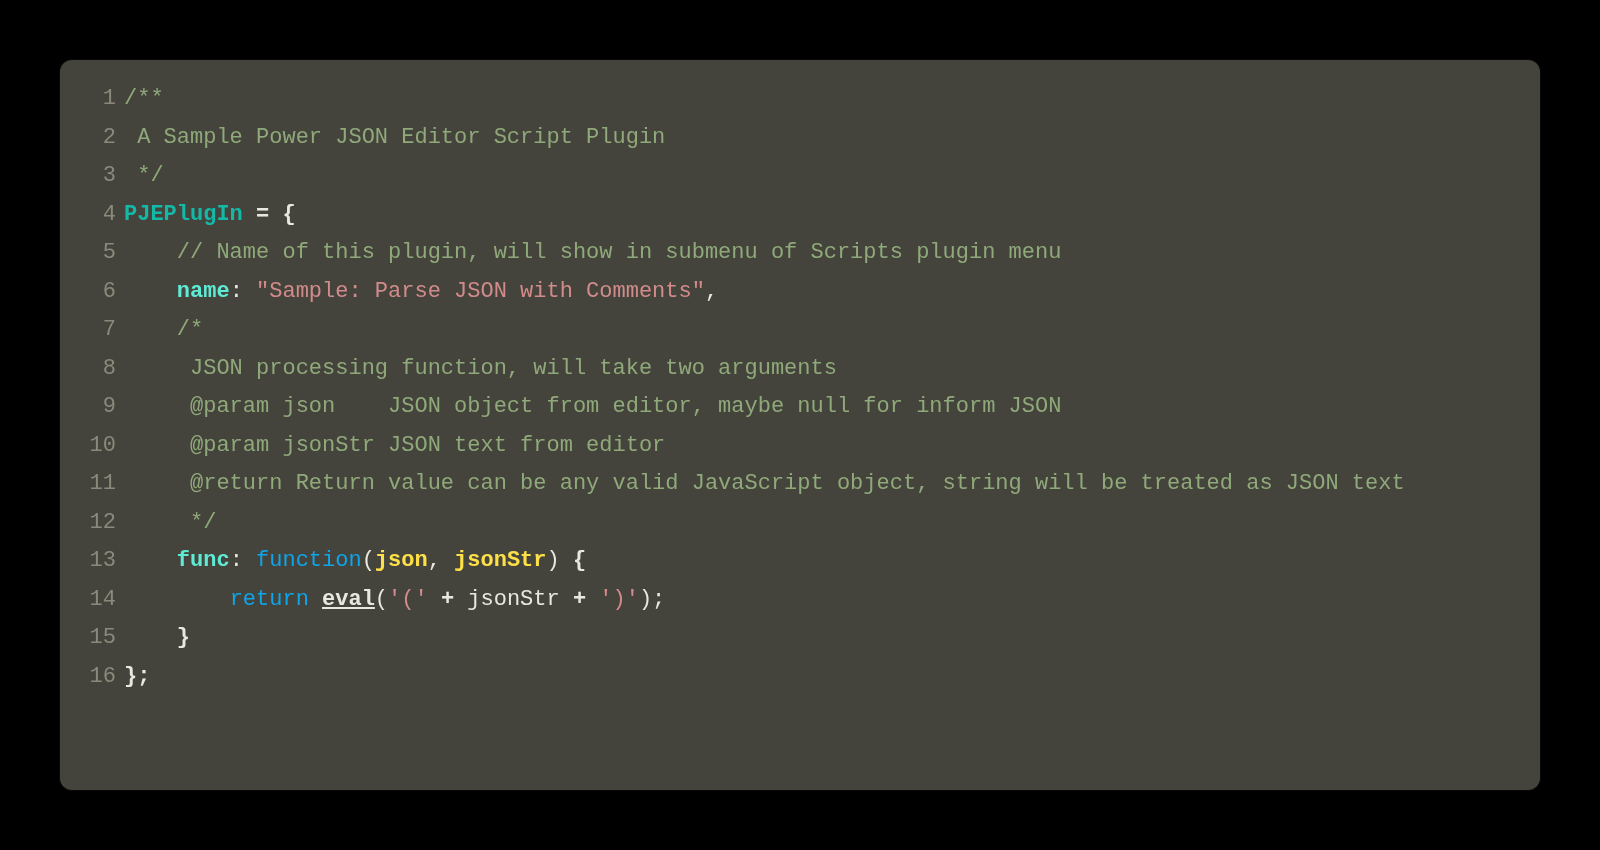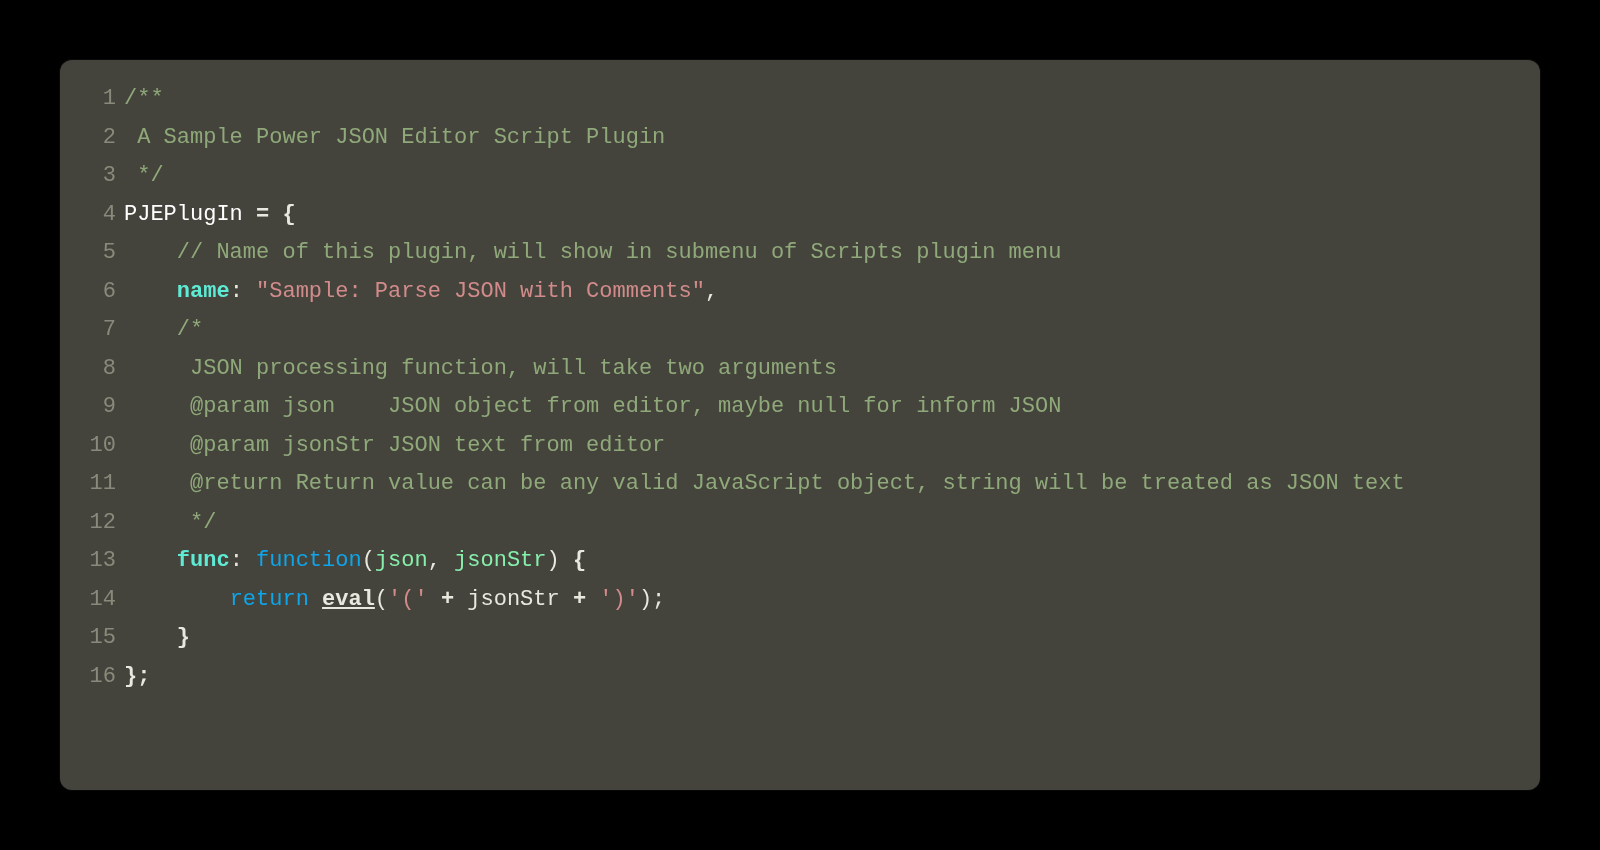--- a/index.html
+++ b/index.html
@@ -36,26 +36,26 @@
     user-select: none;
     padding-right: 6px;
   }
   .content {
     flex: 1;
     color: #e8e8df;
     padding-left: 2px;
   }
   .comment { color: #8fa97a; }
   .key     { color: #5eead4; font-weight: bold; }
-  .ident   { color: #ffffff; font-weight: normal; }
+  .ident   { color: #14b8a6; font-weight: bold; }
   .punc    { color: #e8e8df; font-weight: bold; }
   .string  { color: #d28b8b; }
   .kw      { color: #0ea5e9; font-weight: normal; }
   .fn      { color: #e8e8df; font-weight: bold; text-decoration: underline; }
-  .param   { color: #86efac; }
+  .param   { color: #fde047; font-weight: bold; }
   .plain   { color: #e8e8df; }
   .op      { color: #e8e8df; font-weight: bold; }
 </style>
 </head>
 <body>
 
 <div class="editor">
   <div class="code" id="code-block"><div class="line"><span class="lineno">1</span><span class="content"><span class="comment">/**</span></span></div><div class="line"><span class="lineno">2</span><span class="content"><span class="comment"> A Sample Power JSON Editor Script Plugin</span></span></div><div class="line"><span class="lineno">3</span><span class="content"><span class="comment"> */</span></span></div><div class="line"><span class="lineno">4</span><span class="content"><span class="ident">PJEPlugIn</span><span class="plain"> </span><span class="op">=</span><span class="plain"> </span><span class="punc">{</span></span></div><div class="line"><span class="lineno">5</span><span class="content"><span class="plain">    </span><span class="comment">// Name of this plugin, will show in submenu of Scripts plugin menu</span></span></div><div class="line"><span class="lineno">6</span><span class="content"><span class="plain">    </span><span class="key">name</span><span class="plain">: </span><span class="string">"Sample: Parse JSON with Comments"</span><span class="plain">,</span></span></div><div class="line"><span class="lineno">7</span><span class="content"><span class="plain">    </span><span class="comment">/*</span></span></div><div class="line"><span class="lineno">8</span><span class="content"><span class="plain">    </span><span class="comment"> JSON processing function, will take two arguments</span></span></div><div class="line"><span class="lineno">9</span><span class="content"><span class="plain">    </span><span class="comment"> @param json    JSON object from editor, maybe null for inform JSON</span></span></div><div class="line"><span class="lineno">10</span><span class="content"><span class="plain">    </span><span class="comment"> @param jsonStr JSON text from editor</span></span></div><div class="line"><span class="lineno">11</span><span class="content"><span class="plain">    </span><span class="comment"> @return Return value can be any valid JavaScript object, string will be treated as JSON text</span></span></div><div class="line"><span class="lineno">12</span><span class="content"><span class="plain">    </span><span class="comment"> */</span></span></div><div class="line"><span class="lineno">13</span><span class="content"><span class="plain">    </span><span class="key">func</span><span class="plain">: </span><span class="kw">function</span><span class="plain">(</span><span class="param">json</span><span class="plain">, </span><span class="param">jsonStr</span><span class="plain">) </span><span class="punc">{</span></span></div><div class="line"><span class="lineno">14</span><span class="content"><span class="plain">        </span><span class="kw">return</span><span class="plain"> </span><span class="fn">eval</span><span class="plain">(</span><span class="string">'('</span><span class="plain"> </span><span class="op">+</span><span class="plain"> jsonStr </span><span class="op">+</span><span class="plain"> </span><span class="string">')'</span><span class="plain">);</span></span></div><div class="line"><span class="lineno">15</span><span class="content"><span class="plain">    </span><span class="punc">}</span></span></div><div class="line"><span class="lineno">16</span><span class="content"><span class="punc">};</span></span></div></div>
 </div>
 

